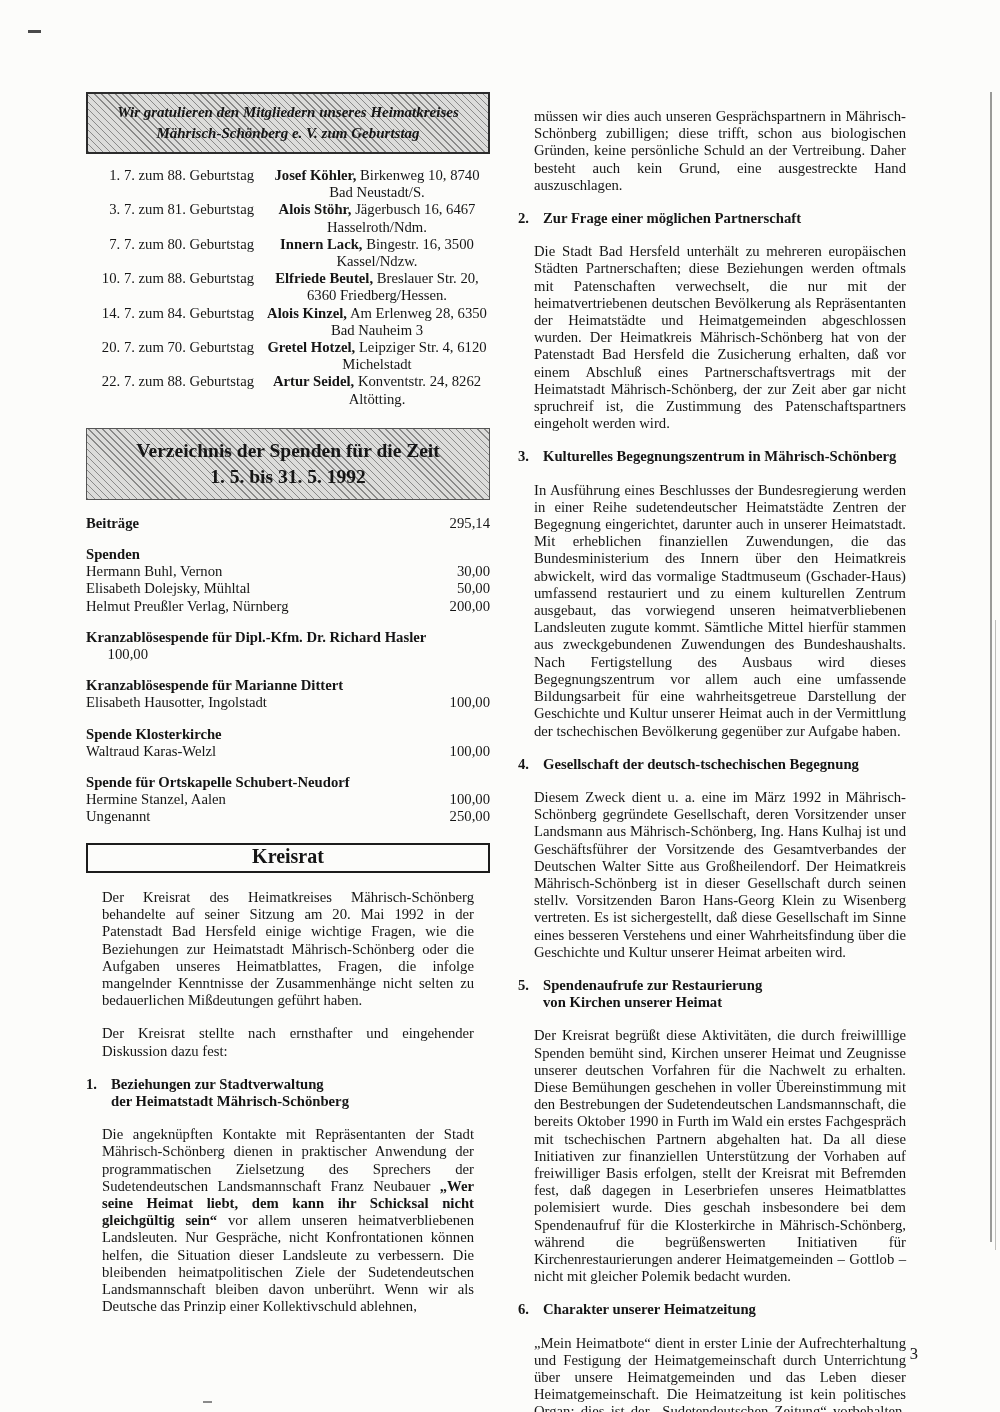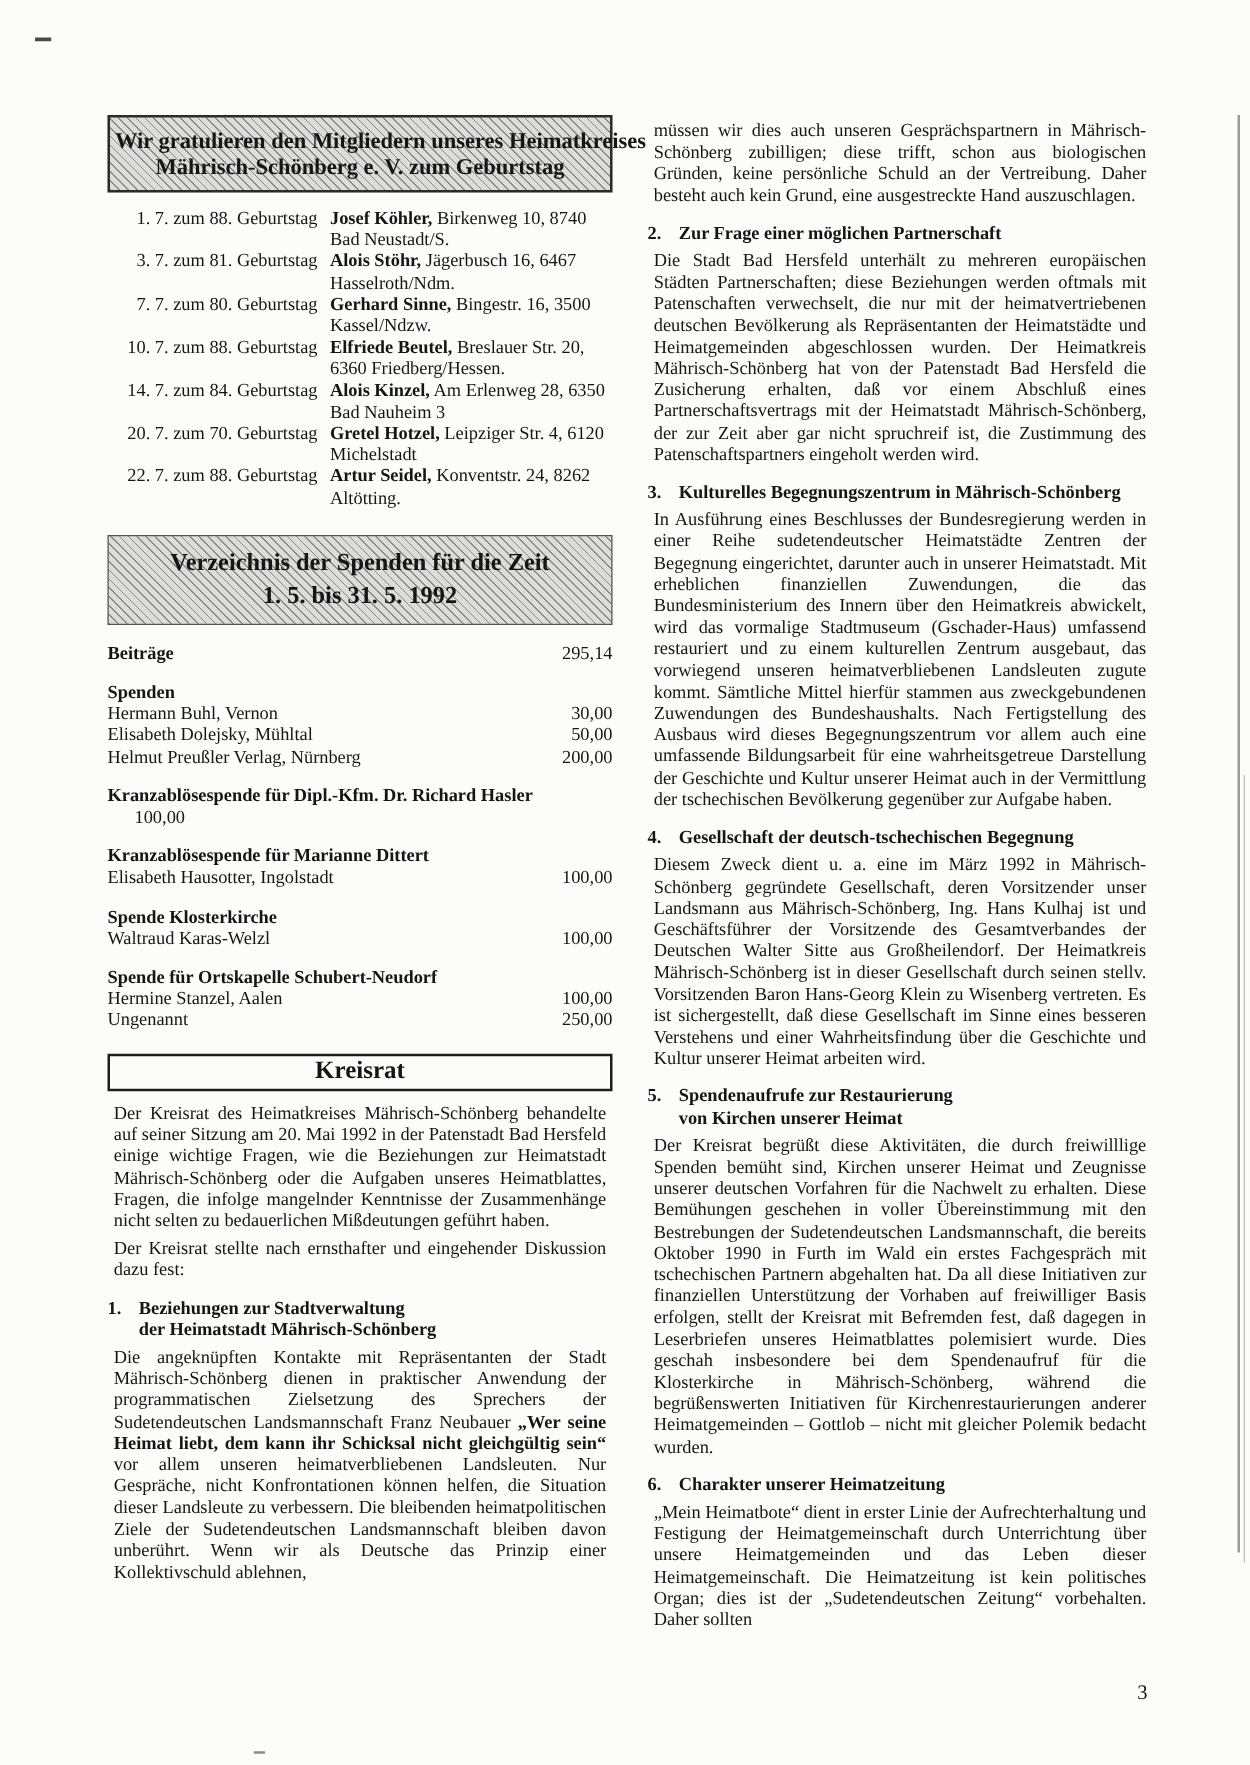--- a/index.html
+++ b/index.html
@@ -33,28 +33,28 @@
   .hatch-box {
     border: 2px solid #2b2b2b;
     background:
       repeating-linear-gradient(45deg, rgba(70,70,70,.55) 0 1px, rgba(0,0,0,0) 1px 5px),
       #dcdcda;
     text-align: center;
     font-weight: 700;
     padding: 8px 4px;
   }
   .hatch-box > div { white-space: nowrap; }
-  .box-birthday { font-size: 18px; line-height: 21px; }
+  .box-birthday { font-size: 15px; line-height: 21px; font-style: italic; }
   .box-donations { margin-top: 20px; font-size: 19.5px; line-height: 26px; border-width: 1px; border-color:#555; padding: 9px 3px; }
 
   
   .birthday-list { margin-top: 13px; }
   .b-row  { display: flex; }
   .b-date { flex: 0 0 178px; text-align: right; padding-right: 10px; white-space: nowrap; }
-  .b-info { flex: 1; }
+  .b-info { flex: 1; text-align: center; }
   .b-info b { font-weight: 700; }
 
   
   .don-section { margin-top: 15px; }
   .don-row  { display: flex; gap: 28px; }
   .don-name { flex: 1; }
   .don-amount { flex: 0 0 62px; text-align: right; }
   .don-title { font-weight: 700; }
   .bold { font-weight: 700; }
   .don-group { margin-top: 14px; }
@@ -63,21 +63,21 @@
   .kreisrat-box {
     margin: 17px 0 10px 0;
     border: 2px solid #1c1c1c;
     text-align: center;
     font-weight: 700;
     font-size: 20px;
     padding: 3px 0 6px 0;
     background: #fcfcfa;
   }
 
-  .body-par { margin: 5px; text-align: justify; }
+  .body-par { margin: 16px; text-align: justify; }
   .section { margin-top: 13px; }
   .sec-head { display: flex; font-weight: 700; margin-bottom: 2px; }
   .sec-num  { flex: 0 0 25px; }
   .sec-titles { flex: 1; }
   .sec-title-line { display: block; white-space: nowrap; }
 
   .page-number { position: absolute; right: 82px; bottom: 48px; font-size: 16.5px; }
 </style>
 </head>
 <body>
@@ -102,21 +102,21 @@
         <div class="b-row">
           <div class="b-date">1. 7. zum 88. Geburtstag</div>
           <div class="b-info"><b>Josef Köhler,</b> <span>Birkenweg 10, 8740 Bad Neustadt/S.</span></div>
         </div>
         <div class="b-row">
           <div class="b-date">3. 7. zum 81. Geburtstag</div>
           <div class="b-info"><b>Alois Stöhr,</b> <span>Jägerbusch 16, 6467 Hasselroth/Ndm.</span></div>
         </div>
         <div class="b-row">
           <div class="b-date">7. 7. zum 80. Geburtstag</div>
-          <div class="b-info"><b>Gerhard Sinne,</b> <span>Bingestr. 16, 3500 Kassel/Ndzw.</span></div>
+          <div class="b-info"><b>Innern Lack,</b> <span>Bingestr. 16, 3500 Kassel/Ndzw.</span></div>
         </div>
         <div class="b-row">
           <div class="b-date">10. 7. zum 88. Geburtstag</div>
           <div class="b-info"><b>Elfriede Beutel,</b> <span>Breslauer Str. 20, 6360 Friedberg/Hessen.</span></div>
         </div>
         <div class="b-row">
           <div class="b-date">14. 7. zum 84. Geburtstag</div>
           <div class="b-info"><b>Alois Kinzel,</b> <span>Am Erlenweg 28, 6350 Bad Nauheim 3</span></div>
         </div>
         <div class="b-row">

